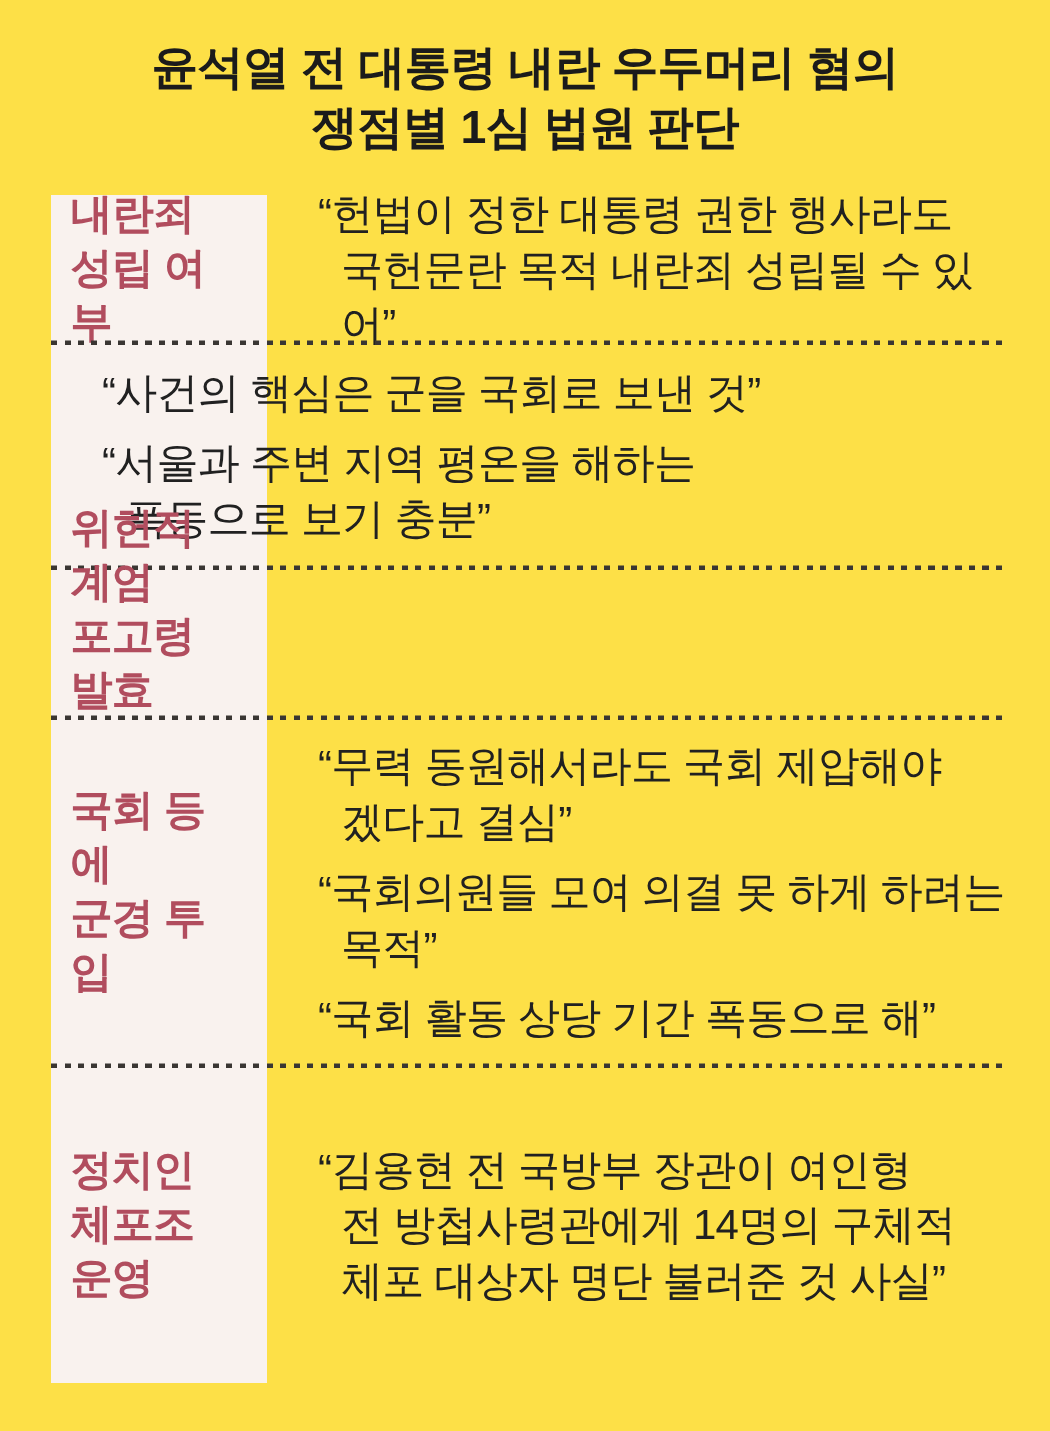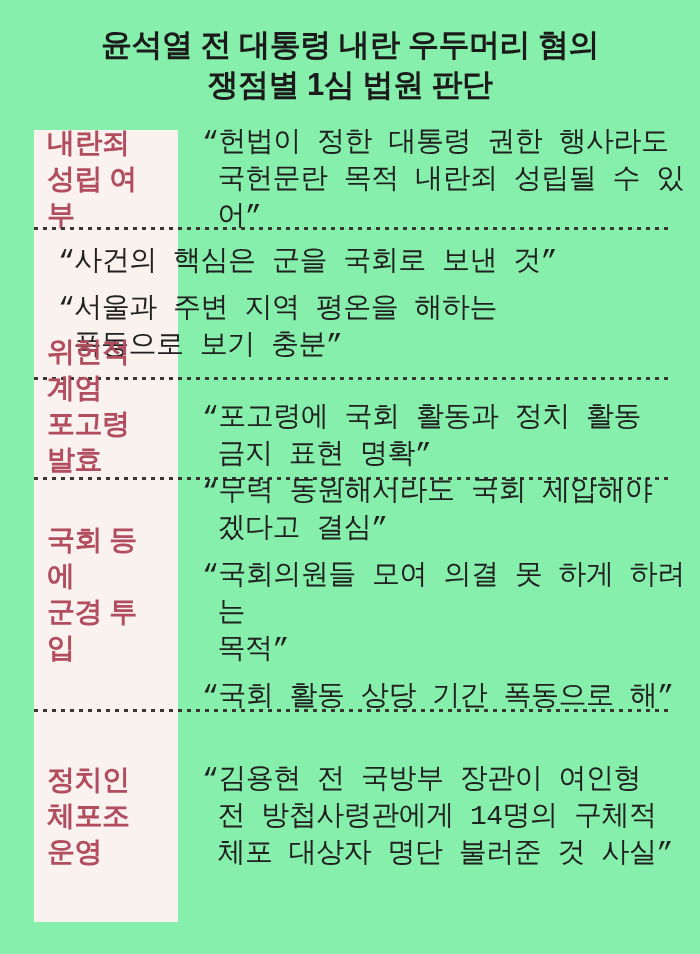--- a/index.html
+++ b/index.html
@@ -5,21 +5,21 @@
   html,body{margin:0;padding:0;}
   body{
     width:700px;height:954px;
     background:#e9dcd1;
     font-family:"Liberation Sans", sans-serif;
     overflow:hidden;
   }
   .canvas{
     position:relative;
     width:700px;height:954px;
-    background:#86efac;
+    background:#fde047;
   }
   
   .title-block{
     height:130px;
     display:flex;flex-direction:column;
     justify-content:center;align-items:center;
     text-align:center;
   }
   .title-line{
     font-size:31px;
@@ -63,22 +63,22 @@
     color:#b14d5e;
     letter-spacing:-0.5px;
   }
   .row-quotes{
     flex:1 1 auto;
     margin-left:24px;
     margin-right:10px;
     display:flex;flex-direction:column;justify-content:center;
   }
   .quote{
-    margin:5px 0;
-    font-family:Liberation Mono, monospace;
+    margin:5px 10px;
+    font-family:Liberation Sans, sans-serif;
     font-size:28px;
     line-height:37px;
     color:#212121;
     letter-spacing:-0.5px;
     padding-left:0.55em;
     text-indent:-0.55em;
   }
   .dashed-divider{
     position:absolute;
     left:34px;bottom:-2px;
@@ -111,23 +111,20 @@
   <div class="row row-1">
     <div class="row-quotes">
           <p class="quote">“사건의 핵심은 군을 국회로 보낸 것”</p>
           <p class="quote">“서울과 주변 지역 평온을 해하는<br>폭동으로 보기 충분”</p>
         </div>
     <div class="dashed-divider"></div>
   </div>
 
   <div class="row row-2">
     <div class="row-label">위헌적 계엄<br>포고령 발효</div>
-    <div class="row-quotes">
-          <p class="quote">“포고령에 국회 활동과 정치 활동<br>금지 표현 명확”</p>
-        </div>
     <div class="dashed-divider"></div>
   </div>
 
   <div class="row row-3">
     <div class="row-label">국회 등에<br>군경 투입</div>
     <div class="row-quotes">
           <p class="quote">“무력 동원해서라도 국회 제압해야<br>겠다고 결심”</p>
           <p class="quote">“국회의원들 모여 의결 못 하게 하려는<br>목적”</p>
           <p class="quote">“국회 활동 상당 기간 폭동으로 해”</p>
         </div>

